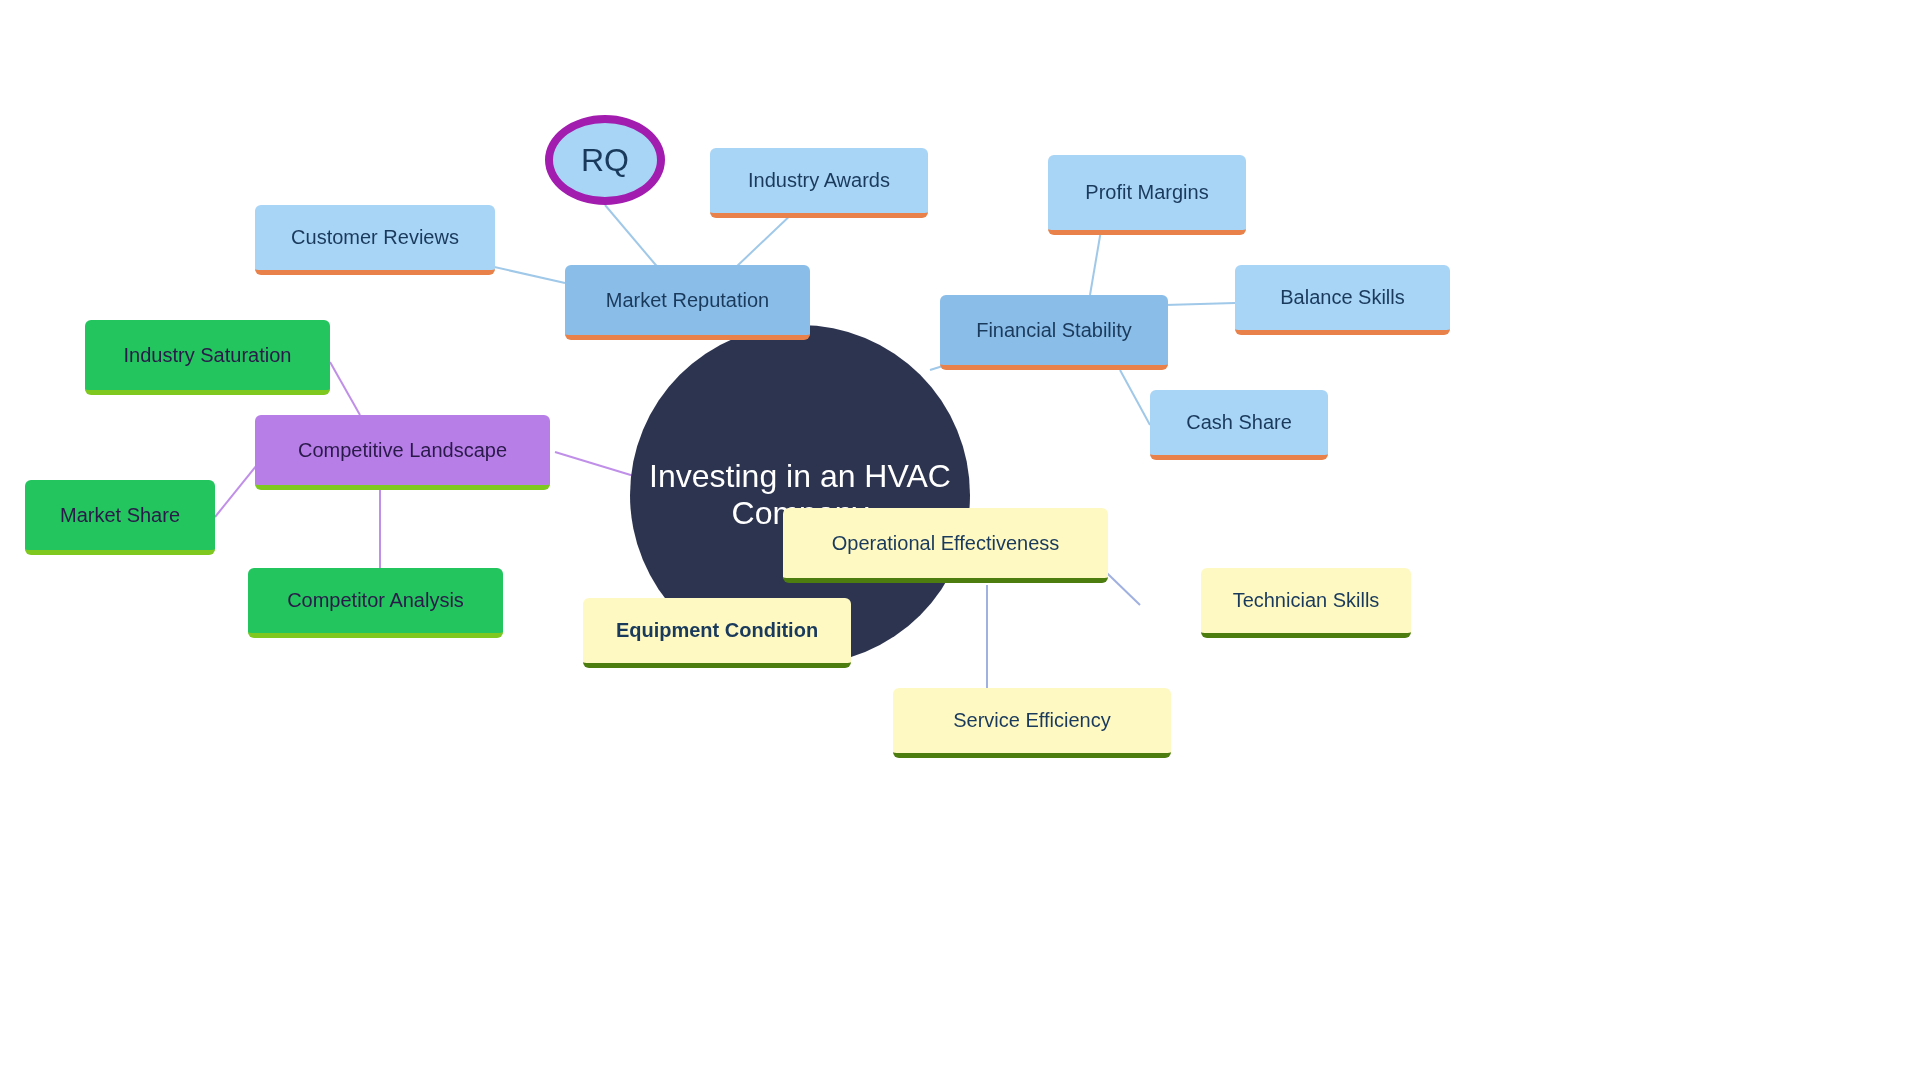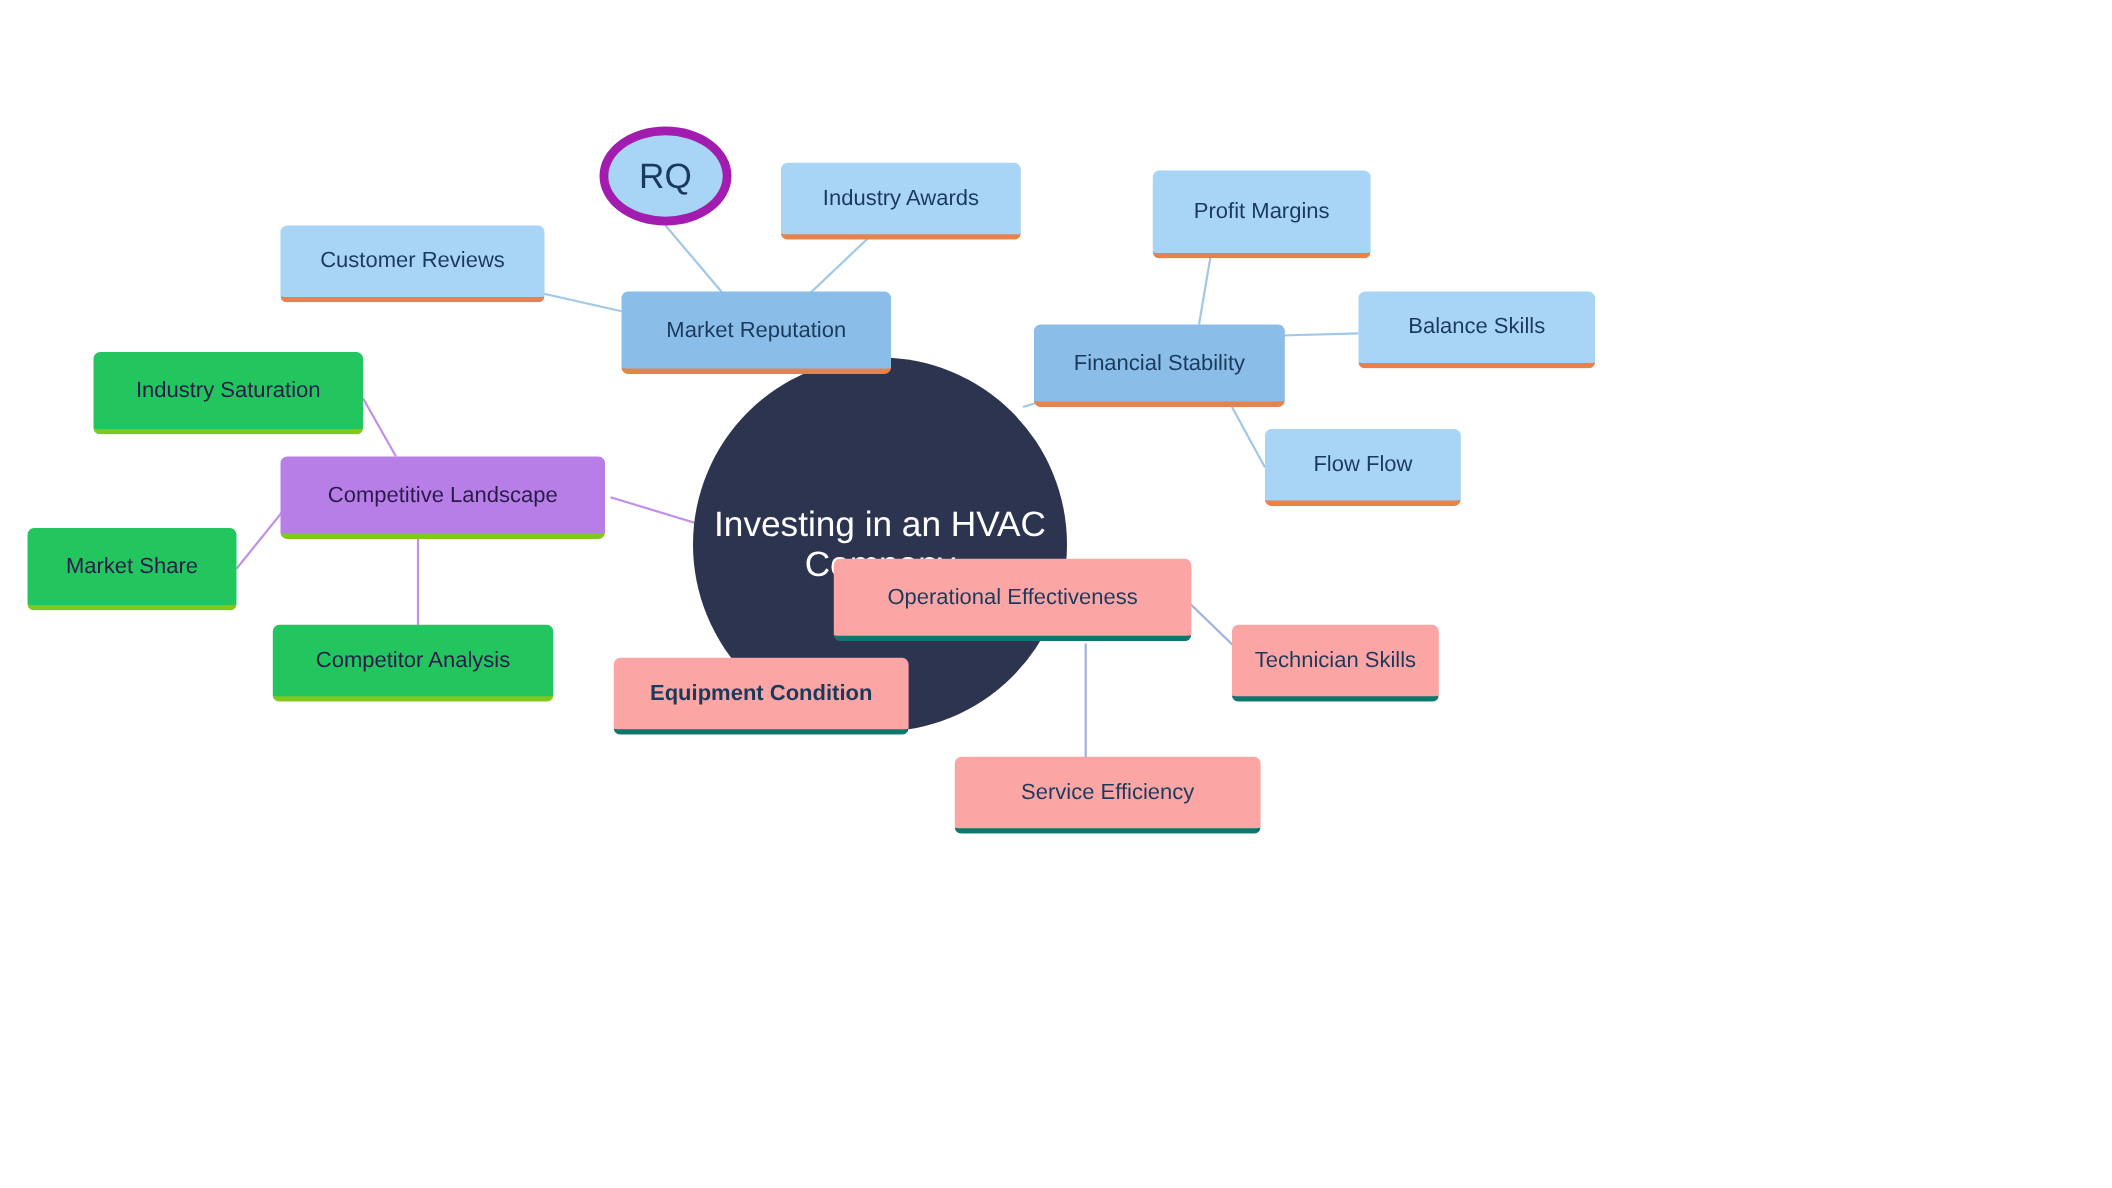--- a/index.html
+++ b/index.html
@@ -44,23 +44,24 @@
       background: #8abde8;
       color: #1a3a5c;
       border-bottom: 5px solid #e8824a;
     }
     .node-purple-mid {
       background: #b87ee8;
       color: #2a1a4a;
       border-bottom: 5px solid #7ec820;
     }
     .node-blue-op {
-      background: #fca5a5;
+      background: #fef9c3;
       color: #1a3a5c;
-      border-bottom: 5px solid #0f766e;
+      border-bottom: 5px solid #4d7c0f;
+      margin-left: 25px;
     }
     .node-center {
       background: #2d3450;
       color: #ffffff;
       border-radius: 50%;
       font-size: 32px;
       font-weight: 400;
       width: 340px;
       height: 340px;
       border-bottom: none;
@@ -139,21 +140,21 @@
 
 <div class="node node-blue" style="left: 1048px; top: 155px; width: 198px; height: 80px;">
   <span>Profit Margins</span>
 </div>
 
 <div class="node node-blue" style="left: 1235px; top: 265px; width: 215px; height: 70px;">
   <span>Balance Skills</span>
 </div>
 
 <div class="node node-blue" style="left: 1150px; top: 390px; width: 178px; height: 70px;">
-  <span>Flow Flow</span>
+  <span>Cash Share</span>
 </div>
 
 <div class="node node-purple-mid" style="left: 255px; top: 415px; width: 295px; height: 75px;">
   <span>Competitive Landscape</span>
 </div>
 
 <div class="node node-purple" style="left: 85px; top: 320px; width: 245px; height: 75px;">
   <span>Industry Saturation</span>
 </div>
 
@@ -170,15 +171,15 @@
 </div>
 
 <div class="node node-blue-op" style="left: 558px; top: 598px; width: 268px; height: 70px; font-weight: bold;">
   <span>Equipment Condition</span>
 </div>
 
 <div class="node node-blue-op" style="left: 868px; top: 688px; width: 278px; height: 70px;">
   <span>Service Efficiency</span>
 </div>
 
-<div class="node node-blue-op" style="left: 1120px; top: 568px; width: 188px; height: 70px; text-align: right;">
+<div class="node node-blue-op" style="left: 1176px; top: 568px; width: 210px; height: 70px; text-align: right;">
   <span>Technician Skills</span>
 </div>
 
 </body></html>

